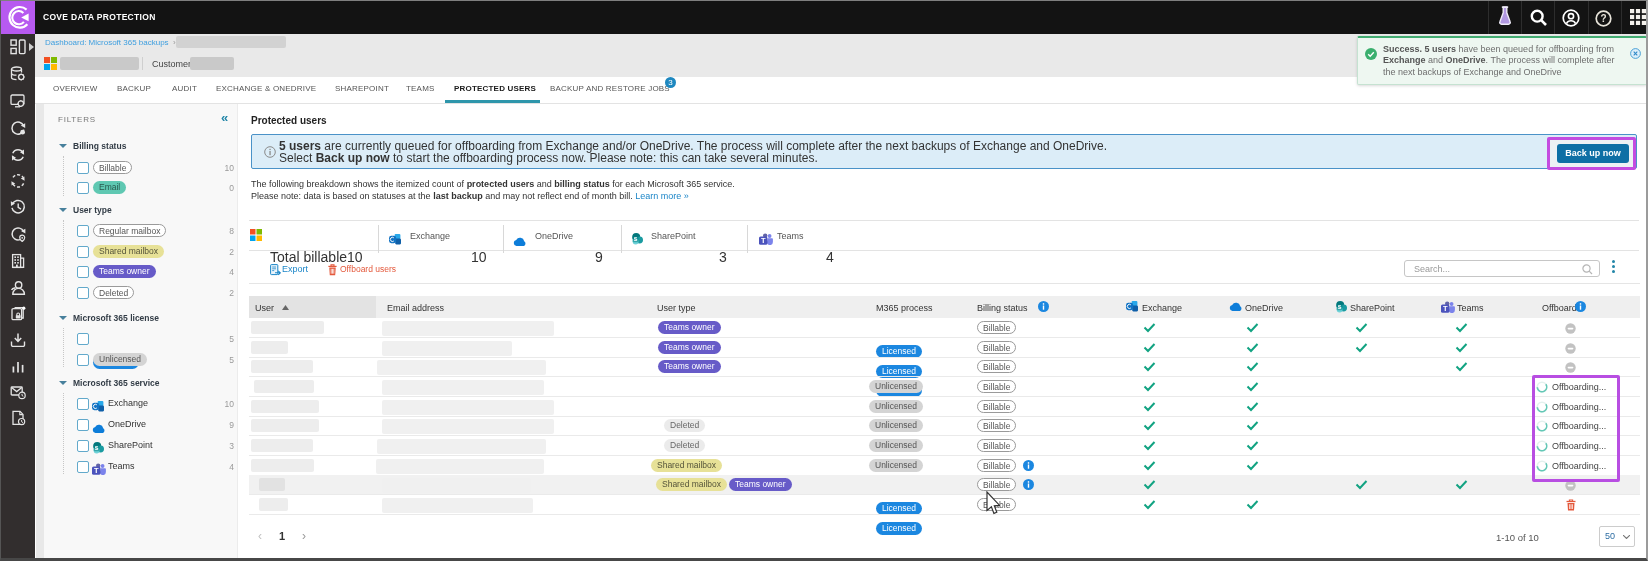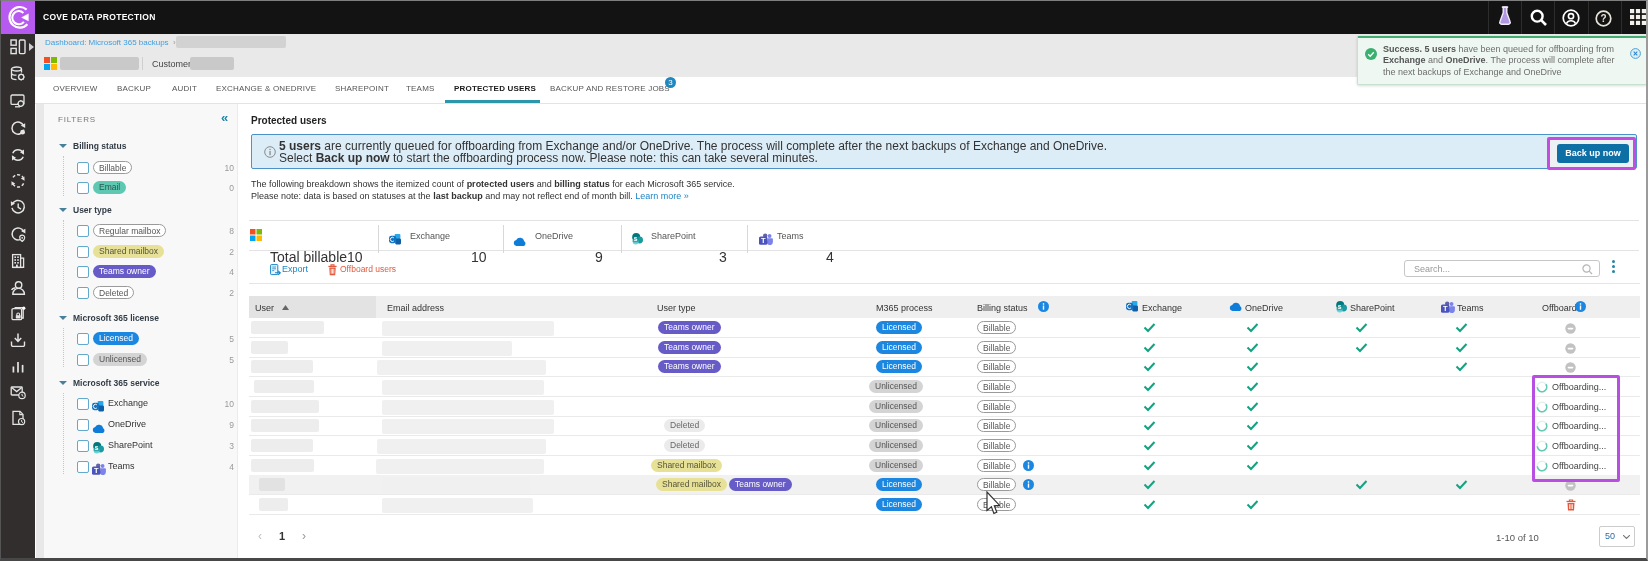--- a/index.html
+++ b/index.html
@@ -34,21 +34,21 @@
 .fhead { position:absolute; left:14px; font-size:8px; color:#777; letter-spacing:0.8px; }
 .fgroup { position:absolute; left:29px; font-size:8.5px; font-weight:bold; color:#323c46; }
 .ftri { position:absolute; left:15px; width:0; height:0; border-left:4px solid transparent; border-right:4px solid transparent; border-top:4.5px solid #47809c; }
 .fcb { position:absolute; left:33px; width:12px; height:12px; border:1px solid #62a9cb; border-radius:2px; background:#fff; }
 .fcount { position:absolute; width:26px; text-align:right; font-size:8.5px; color:#9a9a9a; }
 .pill { position:absolute; height:13px; line-height:12px; font-size:8.5px; color:#555; border-radius:7px; padding:0 6px; }
 .pill.outline { border:1px solid #9a9a9a; background:#fff; padding:0 5px; }
 .pill.teal { background:#5fc8b2; color:#28584d; }
 .pill.yellow { background:#e7e197; color:#55543a; }
 .pill.purple { background:#675bc8; color:#fff; }
-.pill.blue { background:#1b87e0; color:#fff; }
+.pill.blue { background:#1b87e0; color:#fff;margin-top:24px; }
 .pill.grey { background:#d4d4d4; color:#555; }
 .pill.greyl { background:#ebebeb; color:#666; }
 .fitem { position:absolute; font-size:9px; color:#333; }
 
 
 #main { position:absolute; left:248px; top:100px; width:1398px; height:459px; background:#fff; }
 h1 { position:absolute; left:2px; top:14px; font-size:10px; color:#222; font-weight:bold; }
 #banner { position:absolute; left:2px; top:33px; width:1386px; height:35px; background:#dcedf8; border:1px solid #4a92c8; border-radius:2px; }
 #banner .txt { position:absolute; left:27px; top:5px; font-size:12px; color:#333; line-height:12px; }
 #bbtn { position:absolute; left:7px; top:4px; width:72px; height:19px; background:#0e6fa5; border-radius:3px; color:#fff; font-size:9px; font-weight:bold; text-align:center; line-height:19px; }

